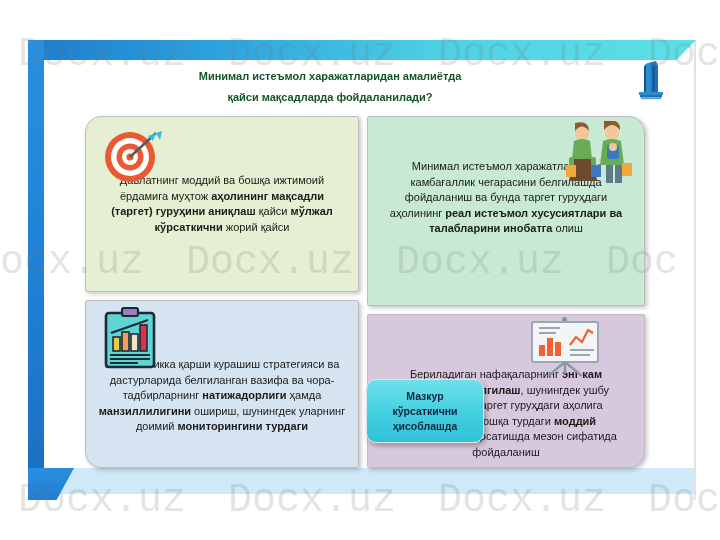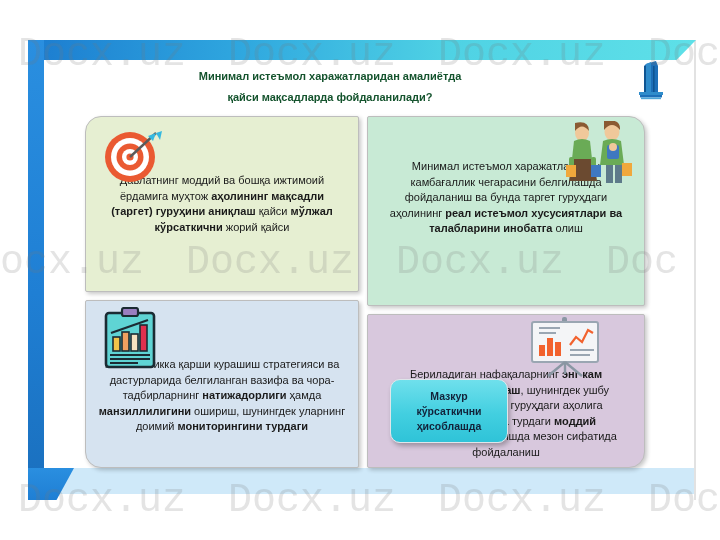--- a/index.html
+++ b/index.html
@@ -189,21 +189,20 @@
     width: 116px;
     height: 62px;
     background: linear-gradient(180deg,#6fe0ec 0%,#42cfe0 55%,#2fc3d8 100%);
     border: 1px solid #dfe6ea;
     border-radius: 10px;
     box-shadow: 2px 3px 5px rgba(0,0,0,0.28);
     display: flex;
     align-items: center;
     justify-content: center;
     z-index: 30;
-    margin-left: 24px;
   }
   .center-badge .btext {
     font-size: 10.5px;
     font-weight: 700;
     line-height: 15px;
     color: #12233a;
     text-align: center;
   }
 </style>
 </head>

